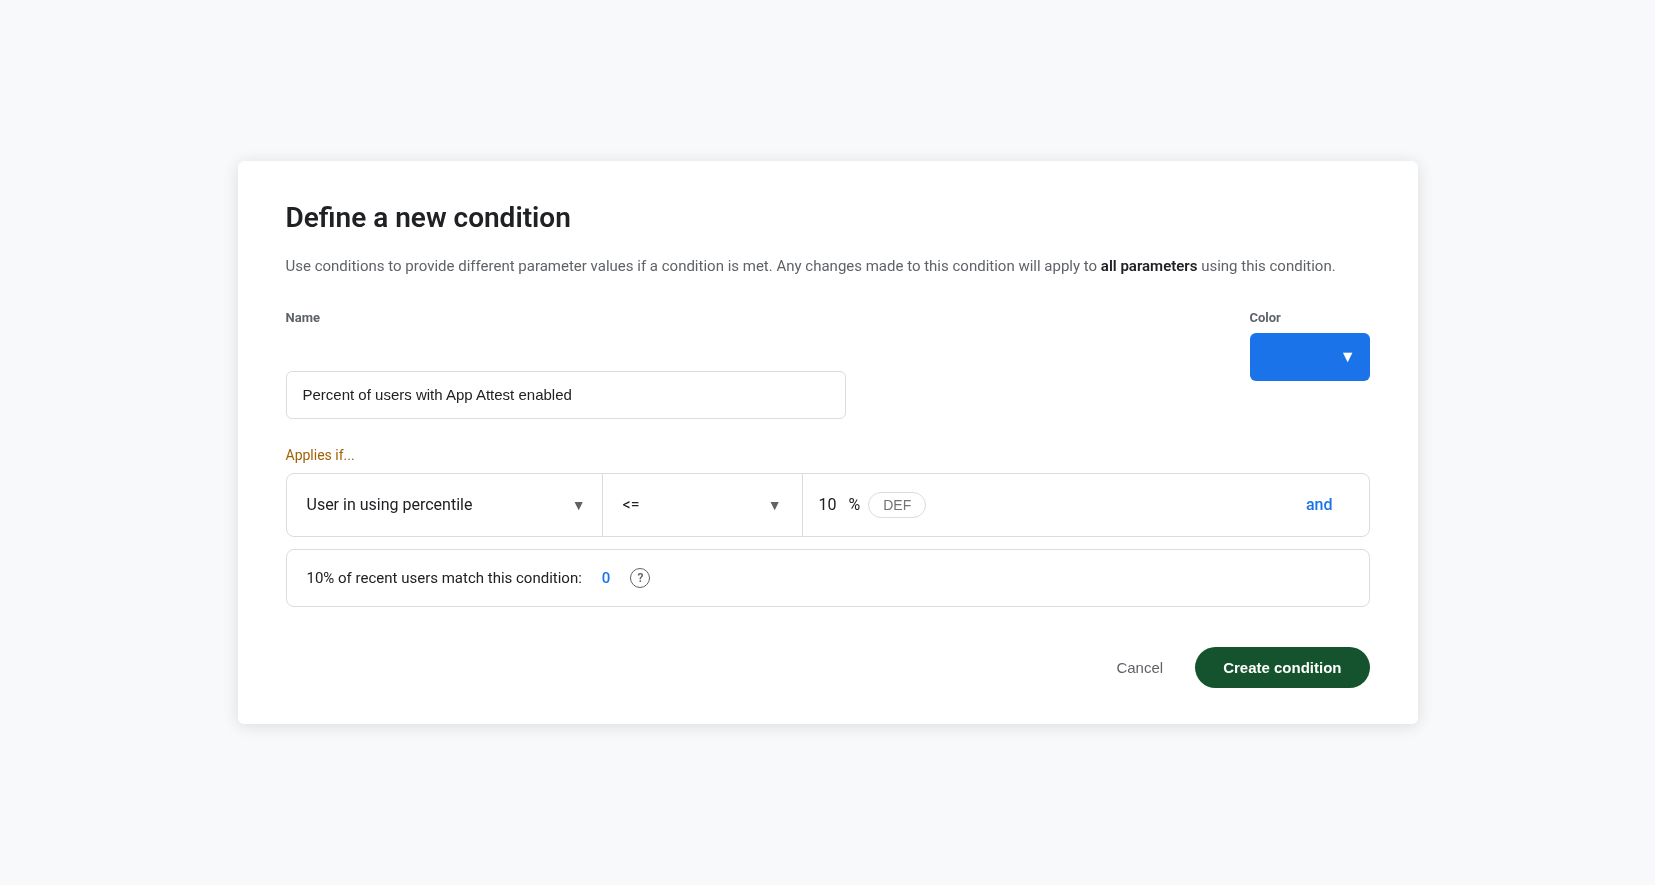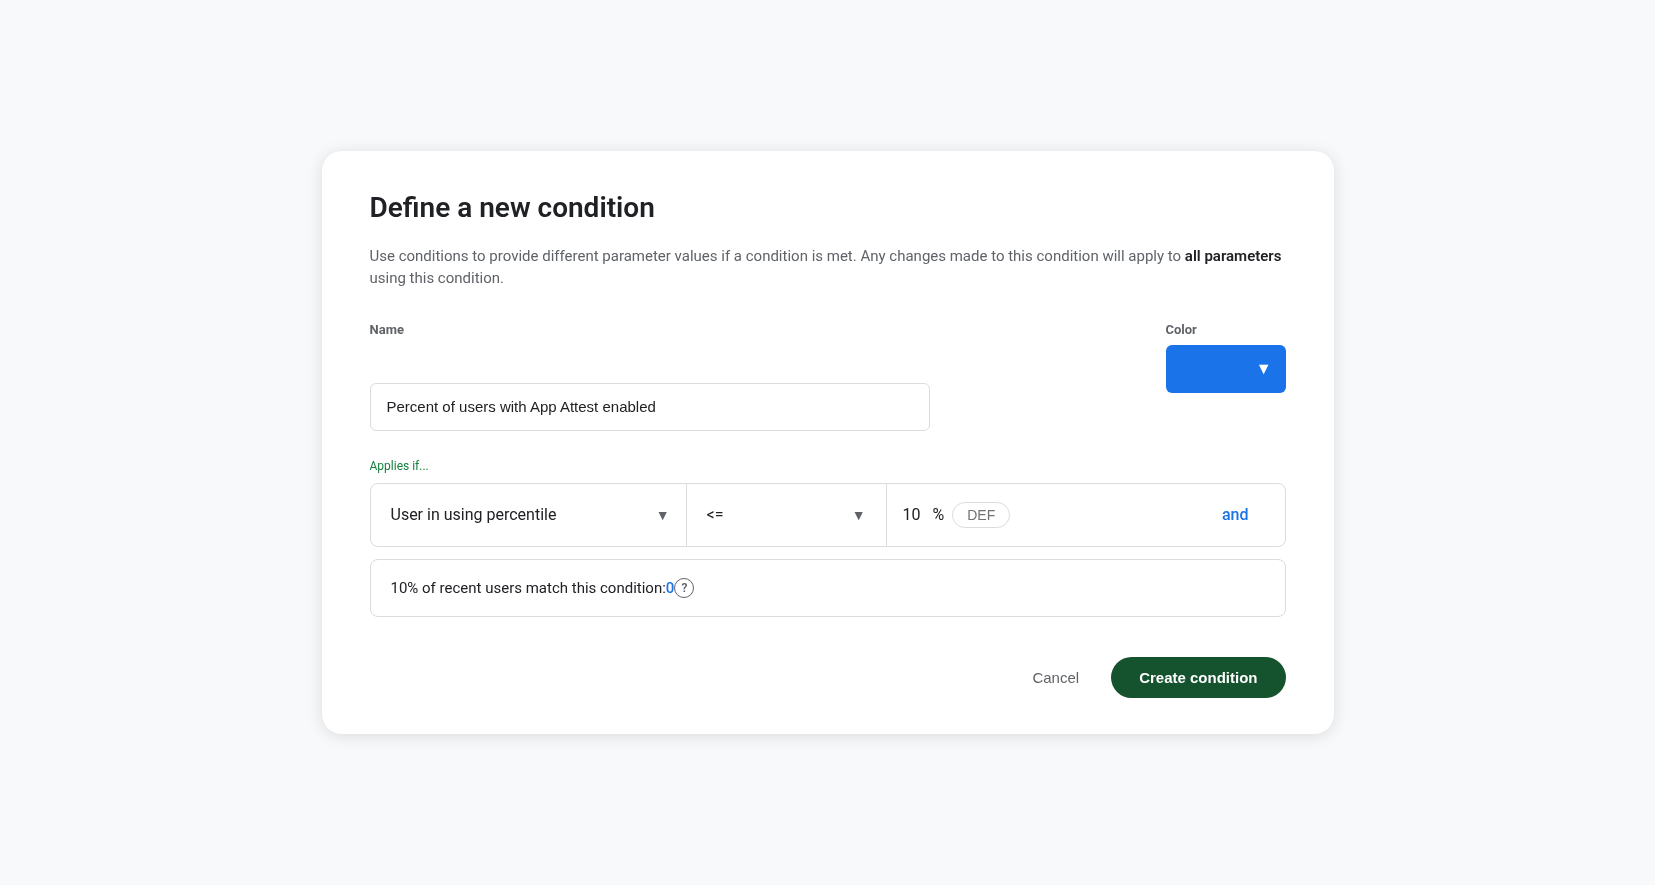--- a/index.html
+++ b/index.html
@@ -13,23 +13,23 @@
       background: #f8f9fa;
       display: flex;
       align-items: center;
       justify-content: center;
       min-height: 100vh;
       padding: 20px;
     }
 
     .dialog {
       background: #ffffff;
-      border-radius: 20px;
+      border-radius: 6px;
       padding: 40px 48px 36px 48px;
-      width: 1012px;
+      width: 1180px;
       max-width: 100%;
       box-shadow: 0 2px 16px rgba(0,0,0,0.12);
     }
 
     .dialog-title {
       font-size: 28px;
       font-weight: 600;
       color: #202124;
       margin-bottom: 20px;
       line-height: 1.2;
@@ -99,22 +99,22 @@
       justify-content: flex-end;
       padding-right: 14px;
     }
 
     .color-picker-btn .chevron-down {
       color: white;
       font-size: 16px;
     }
 
     .applies-label {
-      font-size: 12px;
-      color: #15803d;
+      font-size: 14px;
+      color: #a16207;
       margin-bottom: 10px;
     }
 
     .condition-row {
       border: 1.5px solid #dadce0;
       border-radius: 8px;
       display: flex;
       align-items: center;
       padding: 0 16px;
       height: 64px;
@@ -207,21 +207,21 @@
       margin-left: auto;
       padding-right: 4px;
     }
 
     .match-info-box {
       border: 1.5px solid #dadce0;
       border-radius: 8px;
       padding: 18px 20px;
       display: flex;
       align-items: center;
-      gap: 0;
+      gap: 20px;
       margin-bottom: 40px;
     }
 
     .match-info-text {
       font-size: 15px;
       color: #202124;
     }
 
     .match-info-count {
       color: #1a73e8;

